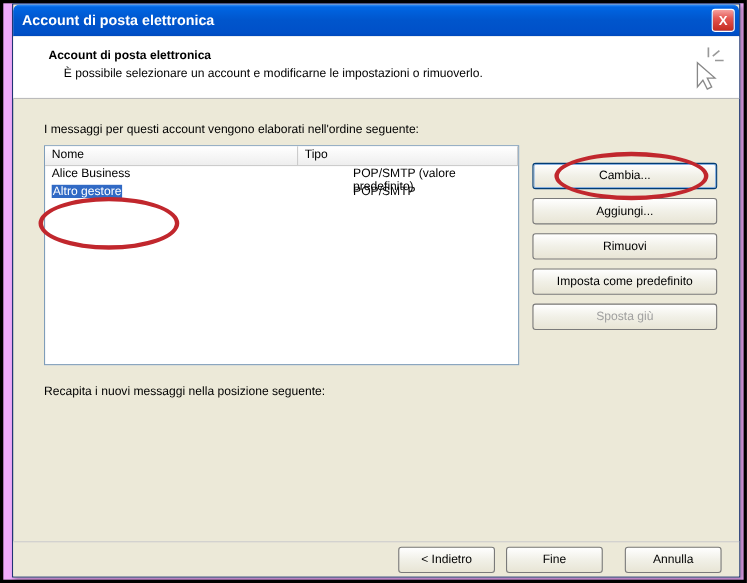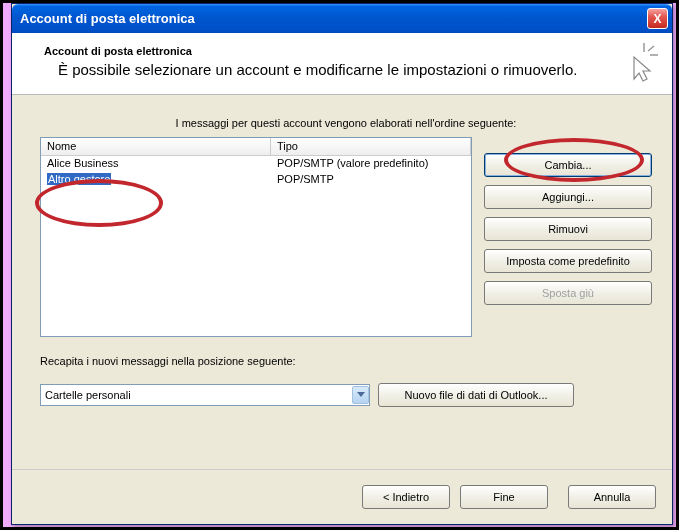--- a/index.html
+++ b/index.html
@@ -62,34 +62,33 @@
       padding: 12px 18px 16px 32px;
       border-bottom: 1px solid #bbb;
       position: relative;
     }
     .header-title {
       font-weight: bold;
       font-size: 11px;
       margin-bottom: 4px;
     }
     .header-sub {
-      font-size: 15px;
+      font-size: 11px;
       padding-left: 14px;
     }
     .cursor-icon {
       position: absolute;
       right: 14px;
       top: 10px;
     }
     .body-pane {
       padding: 22px 20px 10px 28px;
     }
     .intro-text {
       margin-bottom: 8px;
-      text-align: center;
     }
     .main-row {
       display: flex;
       gap: 12px;
     }
     .listview {
       width: 438px;
       height: 200px;
       background: #fff;
       border: 1px solid #7f9db9;
@@ -104,20 +103,21 @@
     .lv-col {
       padding: 2px 6px;
       border-right: 1px solid #ccc;
       font-size: 11px;
     }
     .lv-col-name { width: 230px; }
     .lv-col-type { flex: 1; }
     .lv-row {
       display: flex;
       height: 16px;
+      gap: 44px;
     }
     .lv-cell-name { width: 230px; padding: 1px 6px; }
     .lv-cell-type { flex: 1; padding: 1px 6px; }
     .lv-sel {
       background: #316ac5;
       color: #fff;
       display: inline-block;
       padding: 0 1px;
     }
     .button-stack {
@@ -175,21 +175,21 @@
       border-radius: 2px;
       display: flex;
       align-items: center;
       justify-content: center;
     }
     .footer {
       position: absolute;
       bottom: 0;
       left: 0;
       right: 0;
-      height: 55px;
+      height: 32px;
       border-top: 1px solid #ccc;
       display: flex;
       justify-content: flex-end;
       align-items: center;
       gap: 10px;
       padding-right: 16px;
       background: #ece9d8;
     }
     .footer .xp-btn { width: 88px; }
     .anno-ellipse {
@@ -248,31 +248,20 @@
           <button class="xp-btn default">Cambia...</button>
           <button class="xp-btn">Aggiungi...</button>
           <button class="xp-btn">Rimuovi</button>
           <button class="xp-btn">Imposta come predefinito</button>
           <button class="xp-btn" disabled="">Sposta giù</button>
         </div>
       </div>
 
       <div class="deliver-row">
         <div class="deliver-label">Recapita i nuovi messaggi nella posizione seguente:</div>
-        <div class="deliver-controls">
-          <div class="combo">
-            <span>Cartelle personali</span>
-            <div class="combo-arrow">
-              <svg width="8" height="6" viewBox="0 0 8 6">
-                  <path d="M0 0 L8 0 L4 5 Z" fill="#4a6a99"></path>
-                </svg>
-            </div>
-          </div>
-          <button class="xp-btn" style="width:196px">Nuovo file di dati di Outlook...</button>
-        </div>
       </div>
     </div>
 
     <div class="footer">
       <button class="xp-btn">&lt; Indietro</button>
       <button class="xp-btn">Fine</button>
       <button class="xp-btn" style="margin-left:10px">Annulla</button>
     </div>
 
     <div class="anno-ellipse" style="left:23px; top:175px; width:128px; height:48px;"></div>

